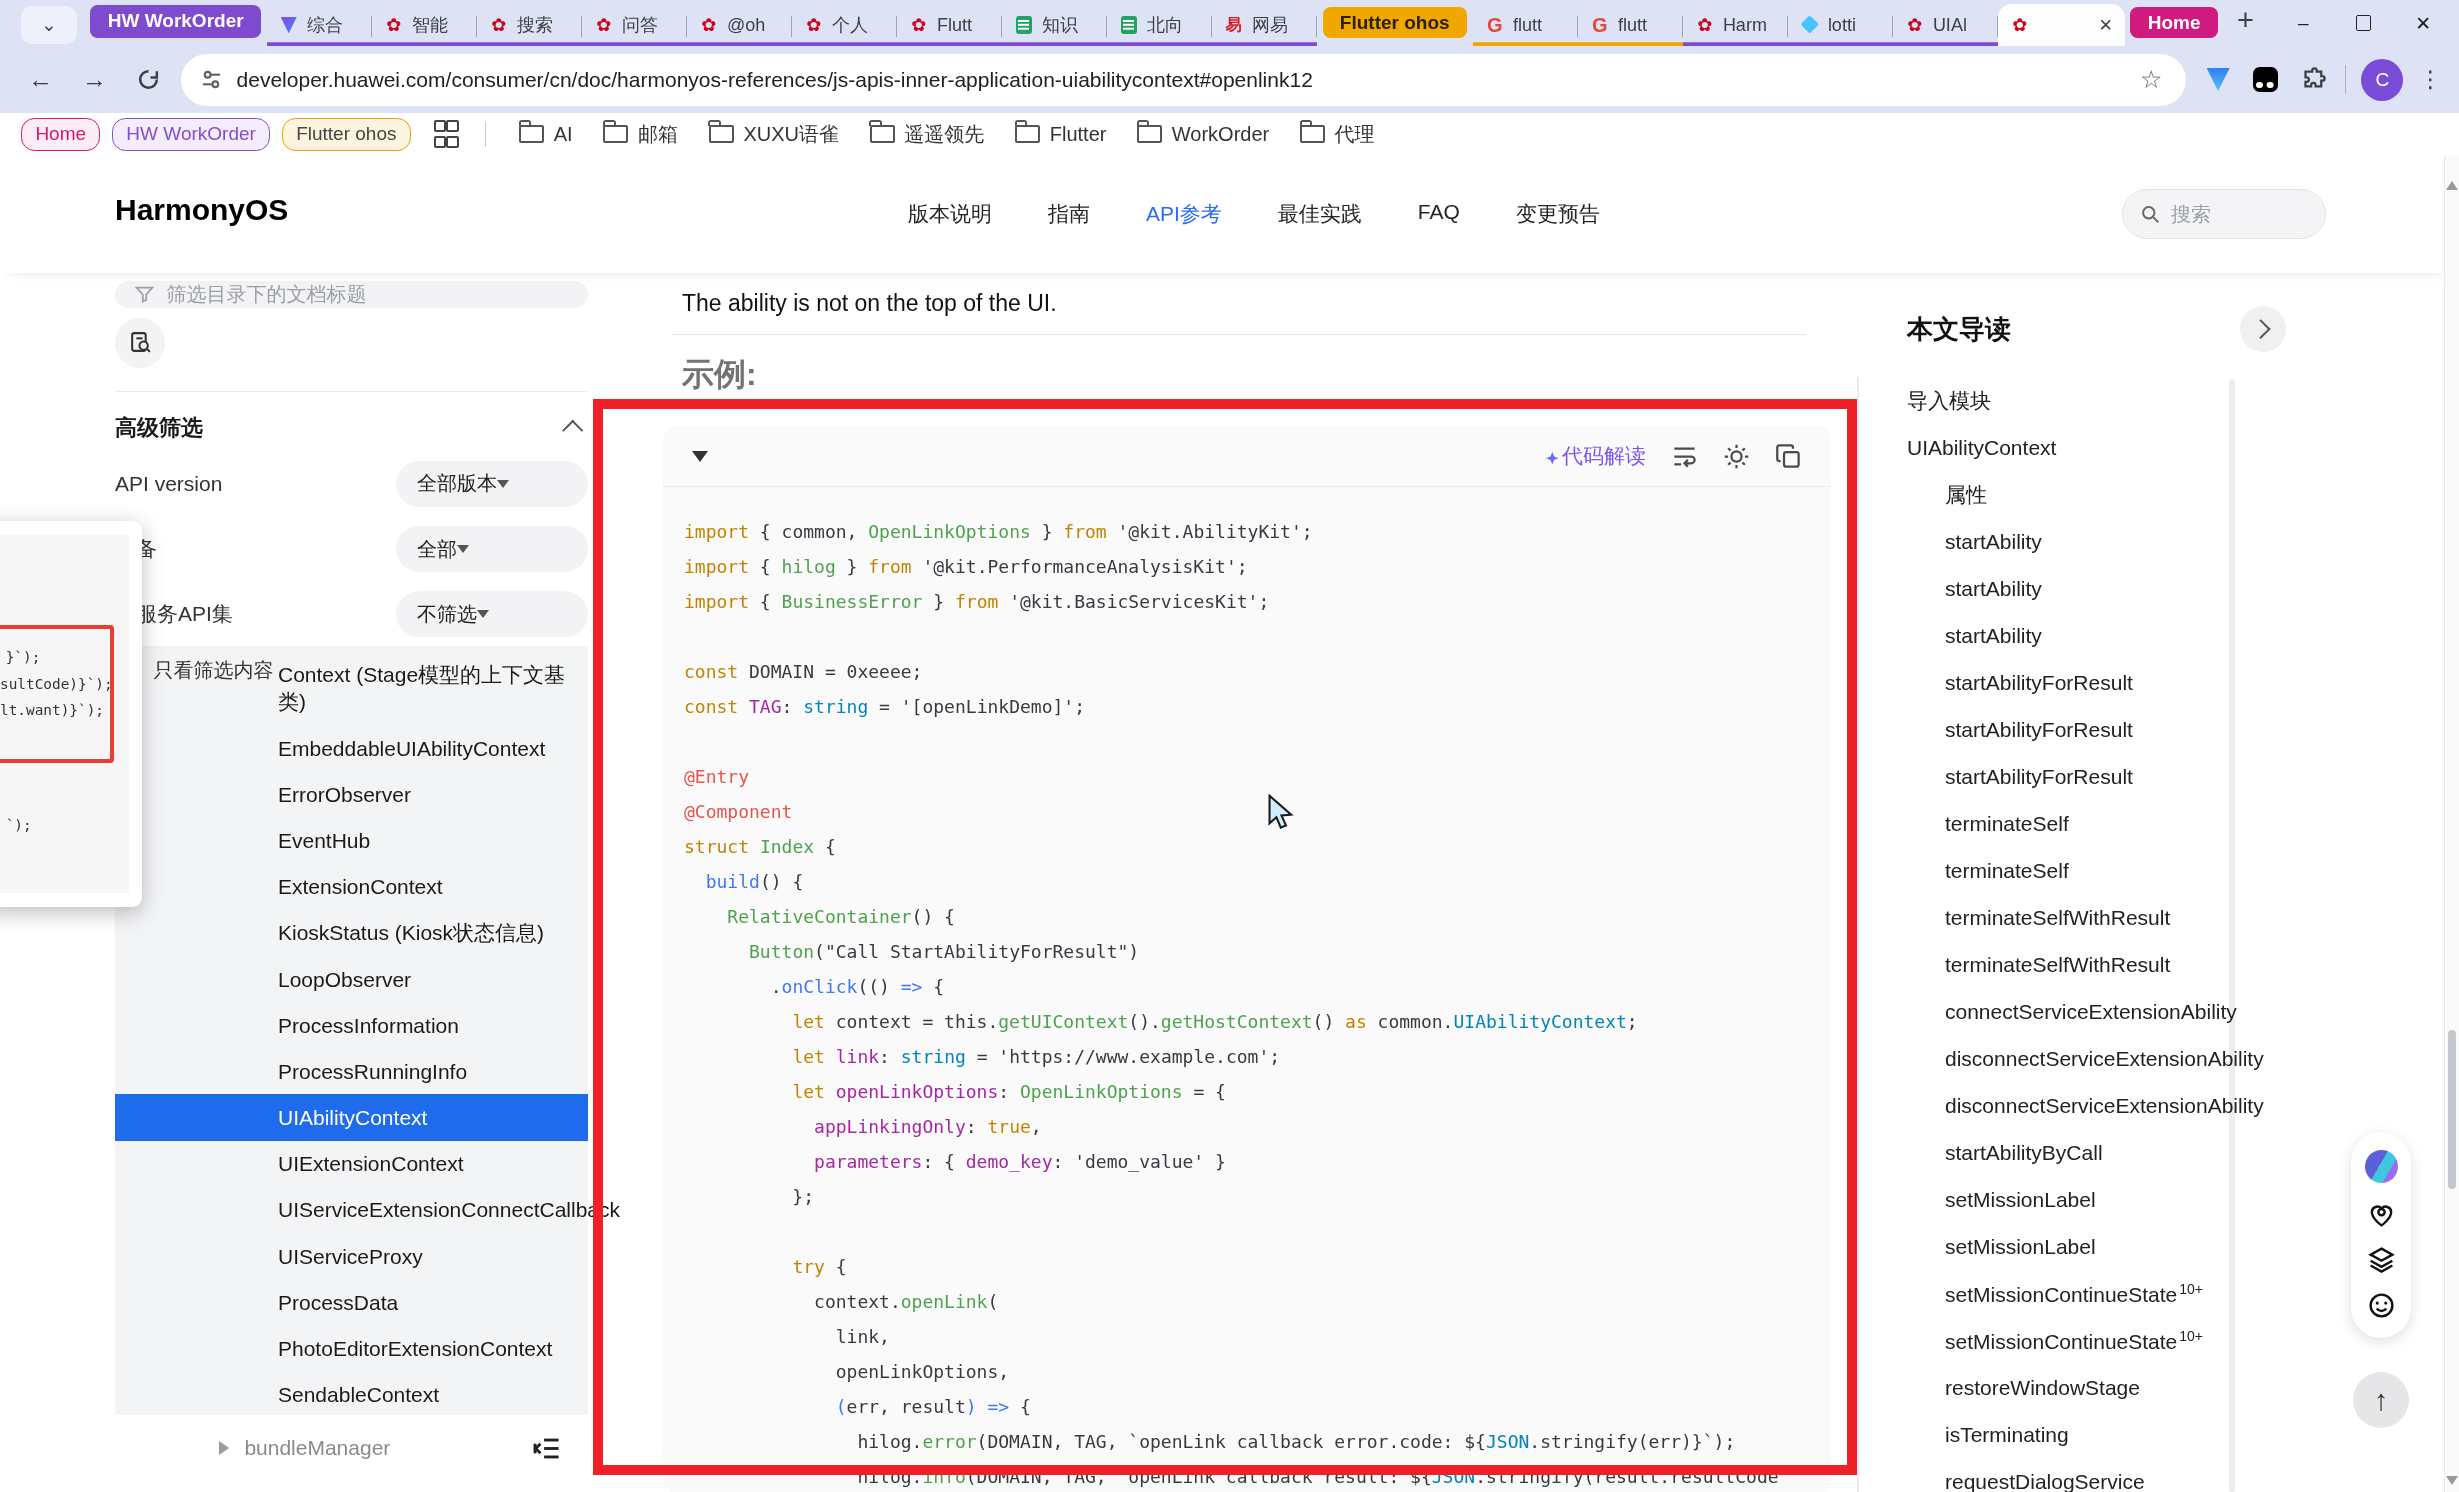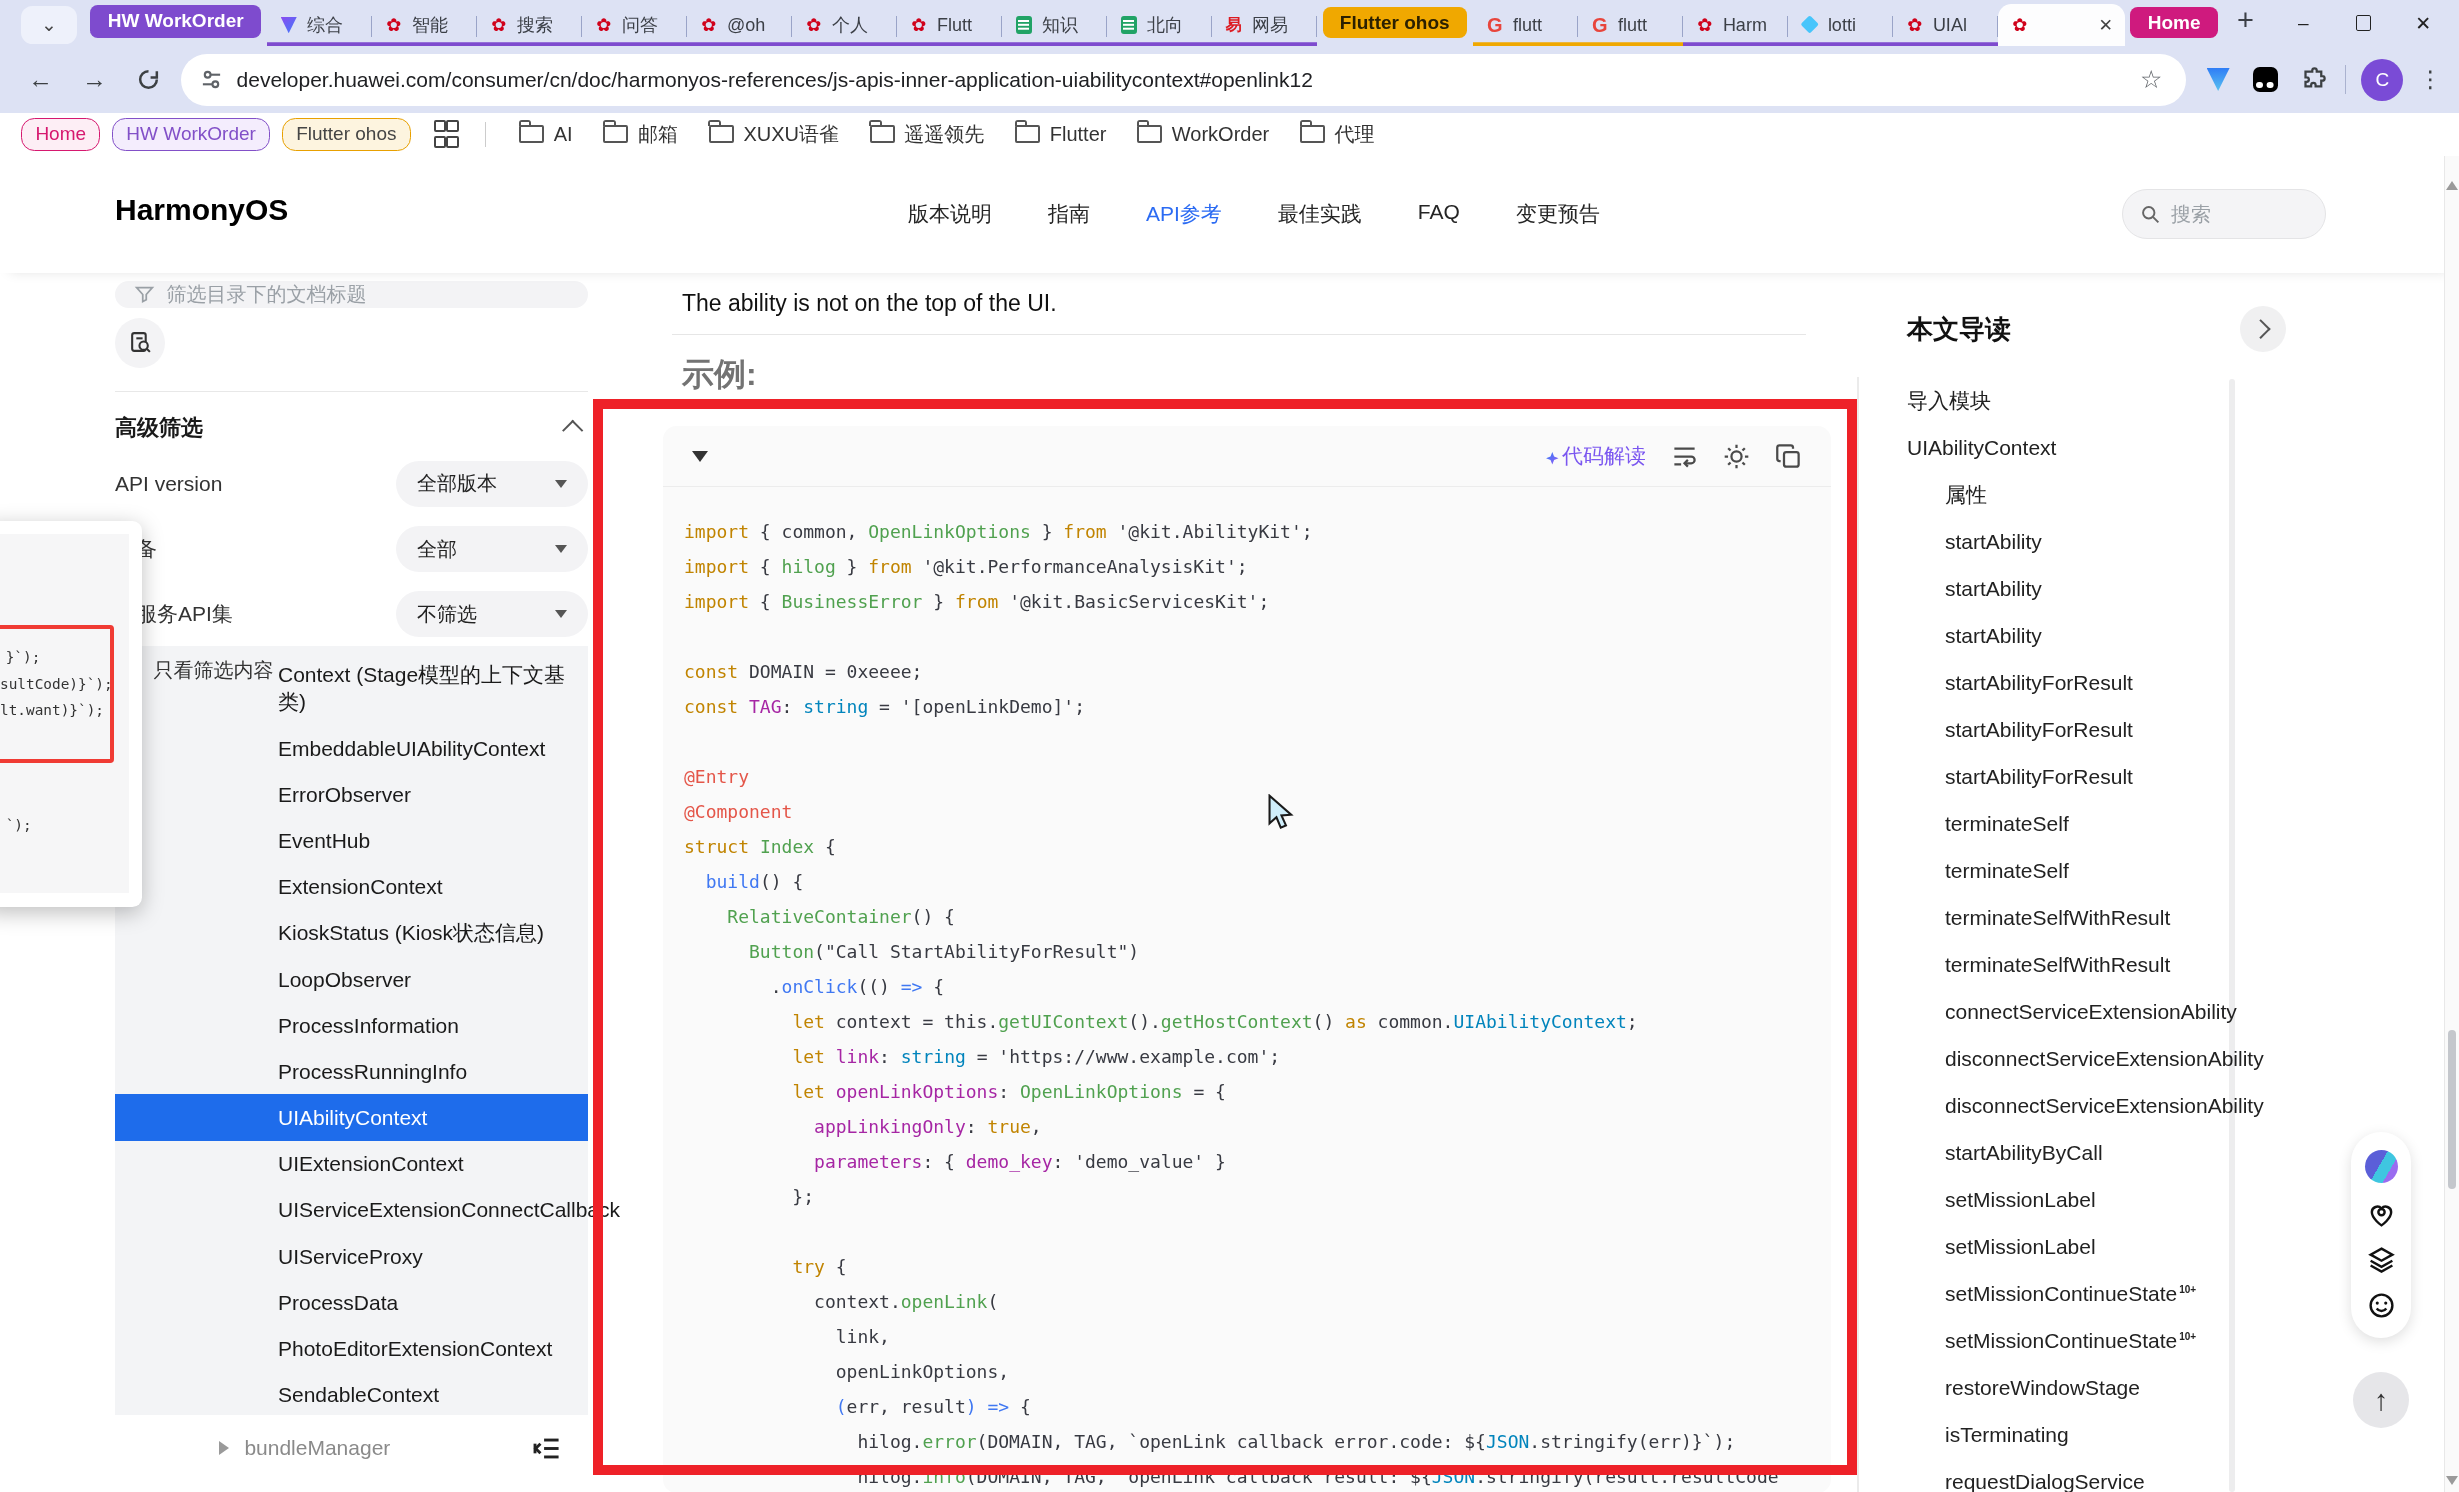--- a/index.html
+++ b/index.html
@@ -86,21 +86,21 @@
   .filterrow{display:flex;gap:9.6px;flex-direction:column;}
   .filterinput{flex:1;height:50px;background:#f3f3f5;border-radius:25px;display:flex;align-items:center;
                padding-left:19px;color:#9aa0a6;font-size:20px;gap:11.5px;}
   .filterbtn{width:50px;height:50px;border-radius:50%;background:#f3f3f5;display:flex;align-items:center;justify-content:center;}
   .sdivider{height:1px;background:#e8e8e8;margin:23px 0 0 0;}
   .advrow{display:flex;justify-content:space-between;align-items:center;margin-top:21px;font-size:22px;font-weight:bold;color:#1a1a1a;}
   .chev{width:13.4px;height:13.4px;border-left:2.9px solid #555;border-top:2.9px solid #555;transform:rotate(45deg);margin-right:7.7px;margin-top:5.8px;}
   .frow{display:flex;justify-content:space-between;align-items:center;margin-top:17.3px;height:48px;}
   .frow .flabel{font-size:21px;color:#333;}
   .fpill{min-width:192px;height:46px;background:#f3f3f5;border-radius:23px;display:flex;align-items:center;
-         justify-content:space-between;padding:0 21px;font-size:20px;color:#222;box-sizing:border-box;}
+         padding:0 21px;font-size:20px;color:#222;box-sizing:border-box;}
   .caret{width:0;height:0;border-left:6.7px solid transparent;border-right:6.7px solid transparent;border-top:8.6px solid #555;}
   .checkrow{display:flex;align-items:center;gap:13.4px;margin-top:19px;font-size:20px;color:#333;}
   .checkbox{width:23px;height:23px;border:1.9px solid #b5b5b5;border-radius:4.8px;background:#fff;}
   .sidelist{position:absolute;left:115px;top:646px;width:473px;height:769px;background:#f3f4f6;z-index:1;
             padding-top:5.8px;box-sizing:border-box;}
   .sitem{padding:9.6px 15.4px 9.6px 163px;font-size:21px;color:#1a1a1a;line-height:27px;}
   .sitem.selected{background:#1e6ceb;color:#fff;}
   .bundlerow{position:absolute;left:115px;top:1424px;width:473px;height:48px;display:flex;align-items:center;
              color:#8a8a8a;font-size:21px;}
   .btri{width:0;height:0;border-top:7.7px solid transparent;border-bottom:7.7px solid transparent;
@@ -134,21 +134,21 @@
   
   .toc{position:absolute;left:1857px;top:306px;width:452px;z-index:4;}
   .tochead{display:flex;align-items:center;}
   .toctitle{font-size:26px;font-weight:bold;color:#111;margin-left:50px;}
   .tocbtn{margin-left:auto;width:46px;height:46px;border-radius:50%;background:#f0f0f1;display:flex;
           align-items:center;justify-content:center;margin-right:23px;}
   .tocbtn .c{width:11.5px;height:11.5px;border-right:2.9px solid #555;border-top:2.9px solid #555;transform:rotate(45deg);margin-right:3.8px;}
   .toclist{margin-top:25px;border-left:2.9px solid #ebebeb;}
   .tocitem{height:47px;display:flex;align-items:center;font-size:21px;color:#222;padding-left:48px;}
   .tocitem.lv1{padding-left:86px;}
-  .tocitem sup{font-size:10px;margin-left:1.9px;font-weight:bold;}
+  .tocitem sup{font-size:14px;margin-left:1.9px;}
   .tocscroll{position:absolute;left:2229px;top:379px;width:5.8px;height:1113px;background:#ededee;border-radius:2.9px;z-index:3;}
   
   .floatpill{position:absolute;left:2351px;top:1132px;width:60px;height:206px;background:#fff;border-radius:30px;
              box-shadow:0 3.8px 13.4px rgba(0,0,0,.13);display:flex;flex-direction:column;align-items:center;
              justify-content:space-around;padding:9.6px 0;box-sizing:border-box;z-index:25;}
   .ailogo{width:33px;height:33px;border-radius:50%;background:linear-gradient(120deg,#5b5fd8 45%,#3fc6e0 45% 70%,#9a6cf0 70%);}
   .backtop{position:absolute;left:2353px;top:1372px;width:56px;height:56px;border-radius:50%;background:#e6e6e9;
            display:flex;align-items:center;justify-content:center;font-size:29px;color:#333;z-index:25;}
   
   .pagebar{position:absolute;left:2444px;top:156px;width:15.4px;height:1337px;background:#fafafa;border-left:1px solid #e8e8e8;z-index:26;}

